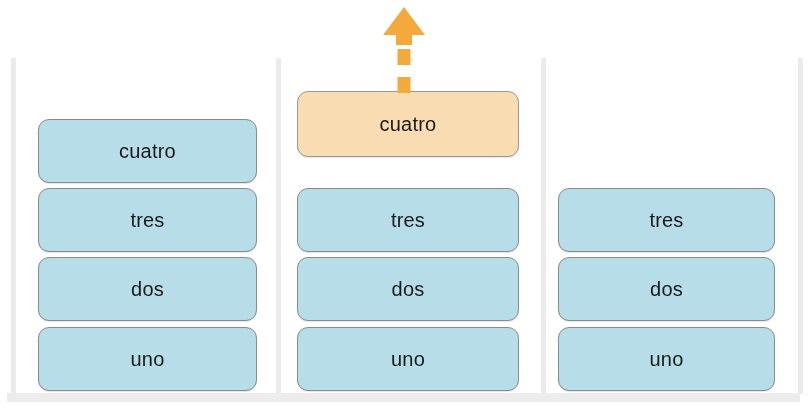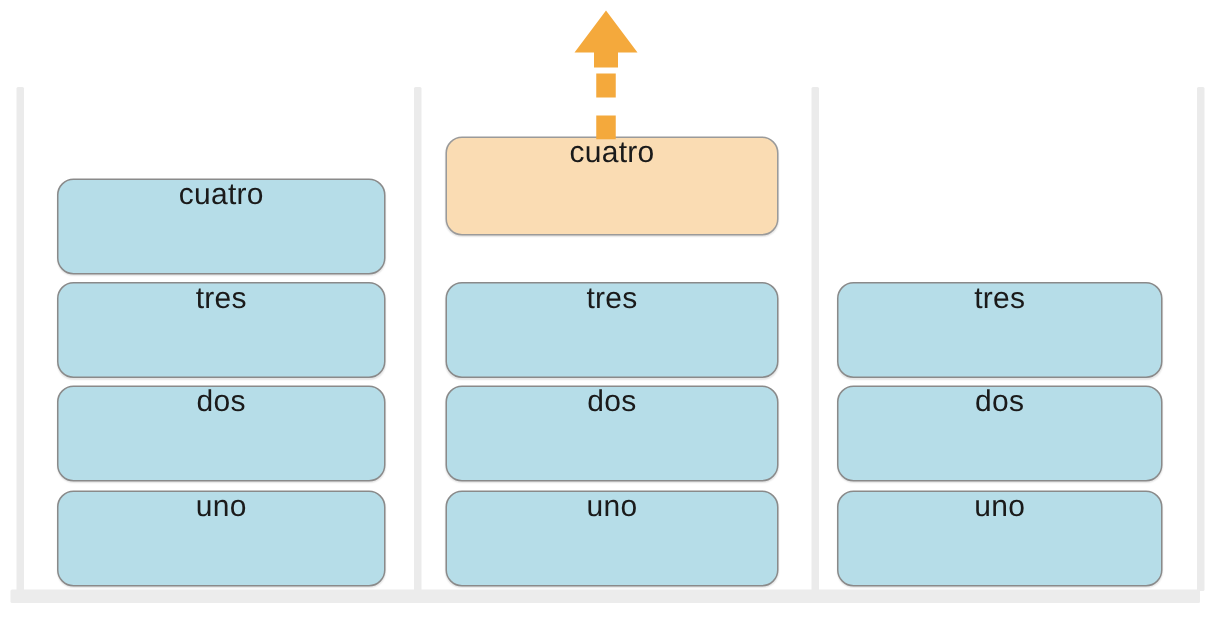--- a/index.html
+++ b/index.html
@@ -34,21 +34,21 @@
     border-radius: 1px;
   }
 
   
   .block {
     position: absolute;
     box-sizing: border-box;
     border: 1.6px solid #8a8a8a;
     border-radius: 11px;
     display: flex;
-    align-items: flex-start;
+    align-items: center;
     justify-content: center;
     font-size: 20px;
     color: #1a1a1a;
     letter-spacing: 0.2px;
     line-height: 1;
     box-shadow: 0 1px 1px rgba(0,0,0,0.10);
     user-select: none;
   }
   .block.blue {
     background: #b6dde8;

